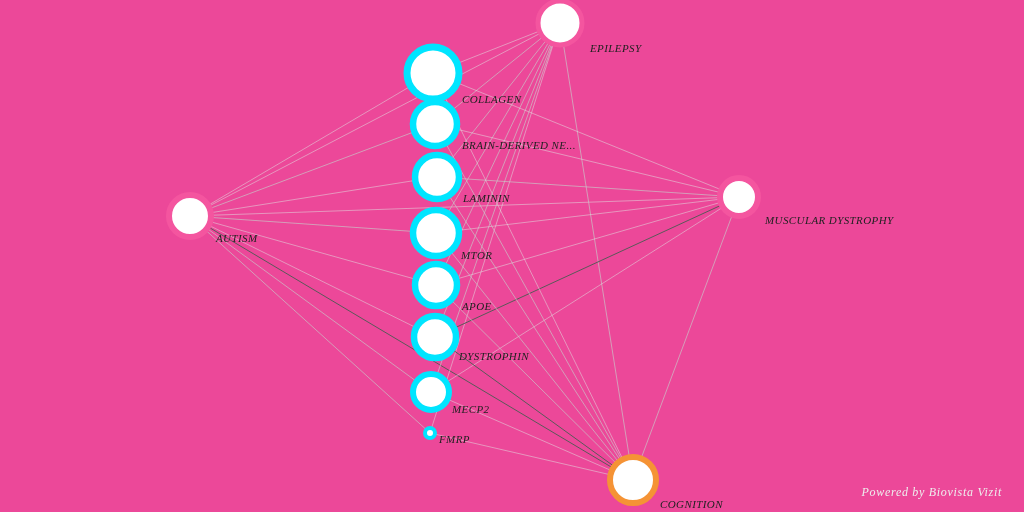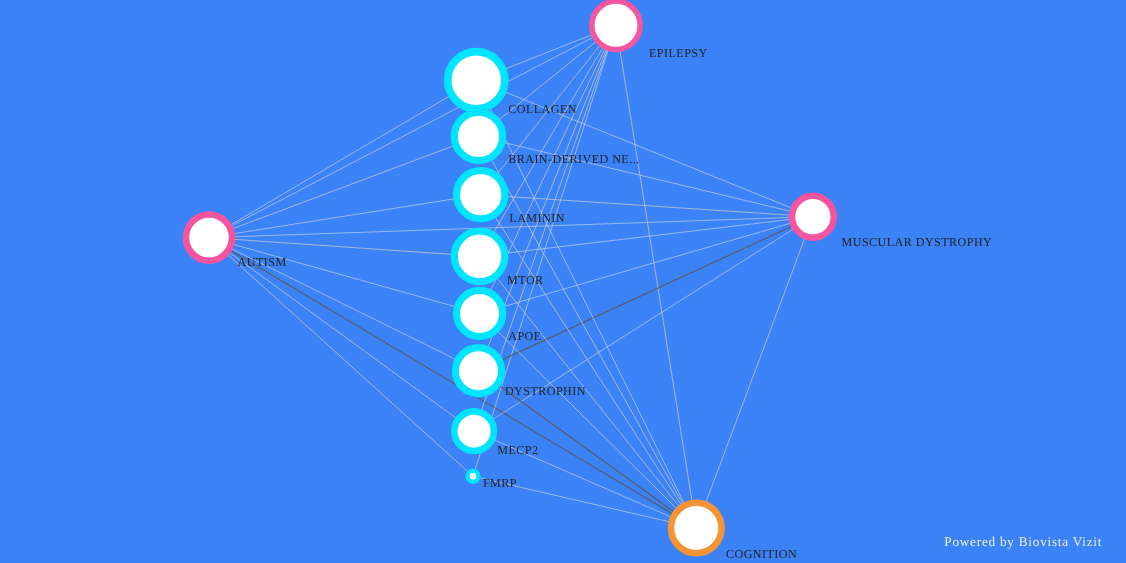--- a/index.html
+++ b/index.html
@@ -5,23 +5,24 @@
 <style>
   html, body {
     margin: 0;
     padding: 0;
     background: #ffffff;
   }
   #canvas-wrap {
     position: relative;
     width: 1024px;
     height: 512px;
-    background: #3b82f6;
+    background: #ec4899;
     overflow: hidden;
     font-family: "Liberation Serif", "DejaVu Serif", serif;
+    font-style: italic;
   }
   svg#graph {
     position: absolute;
     left: 0;
     top: 0;
     width: 1024px;
     height: 512px;
     display: block;
   }
   .node-label {

